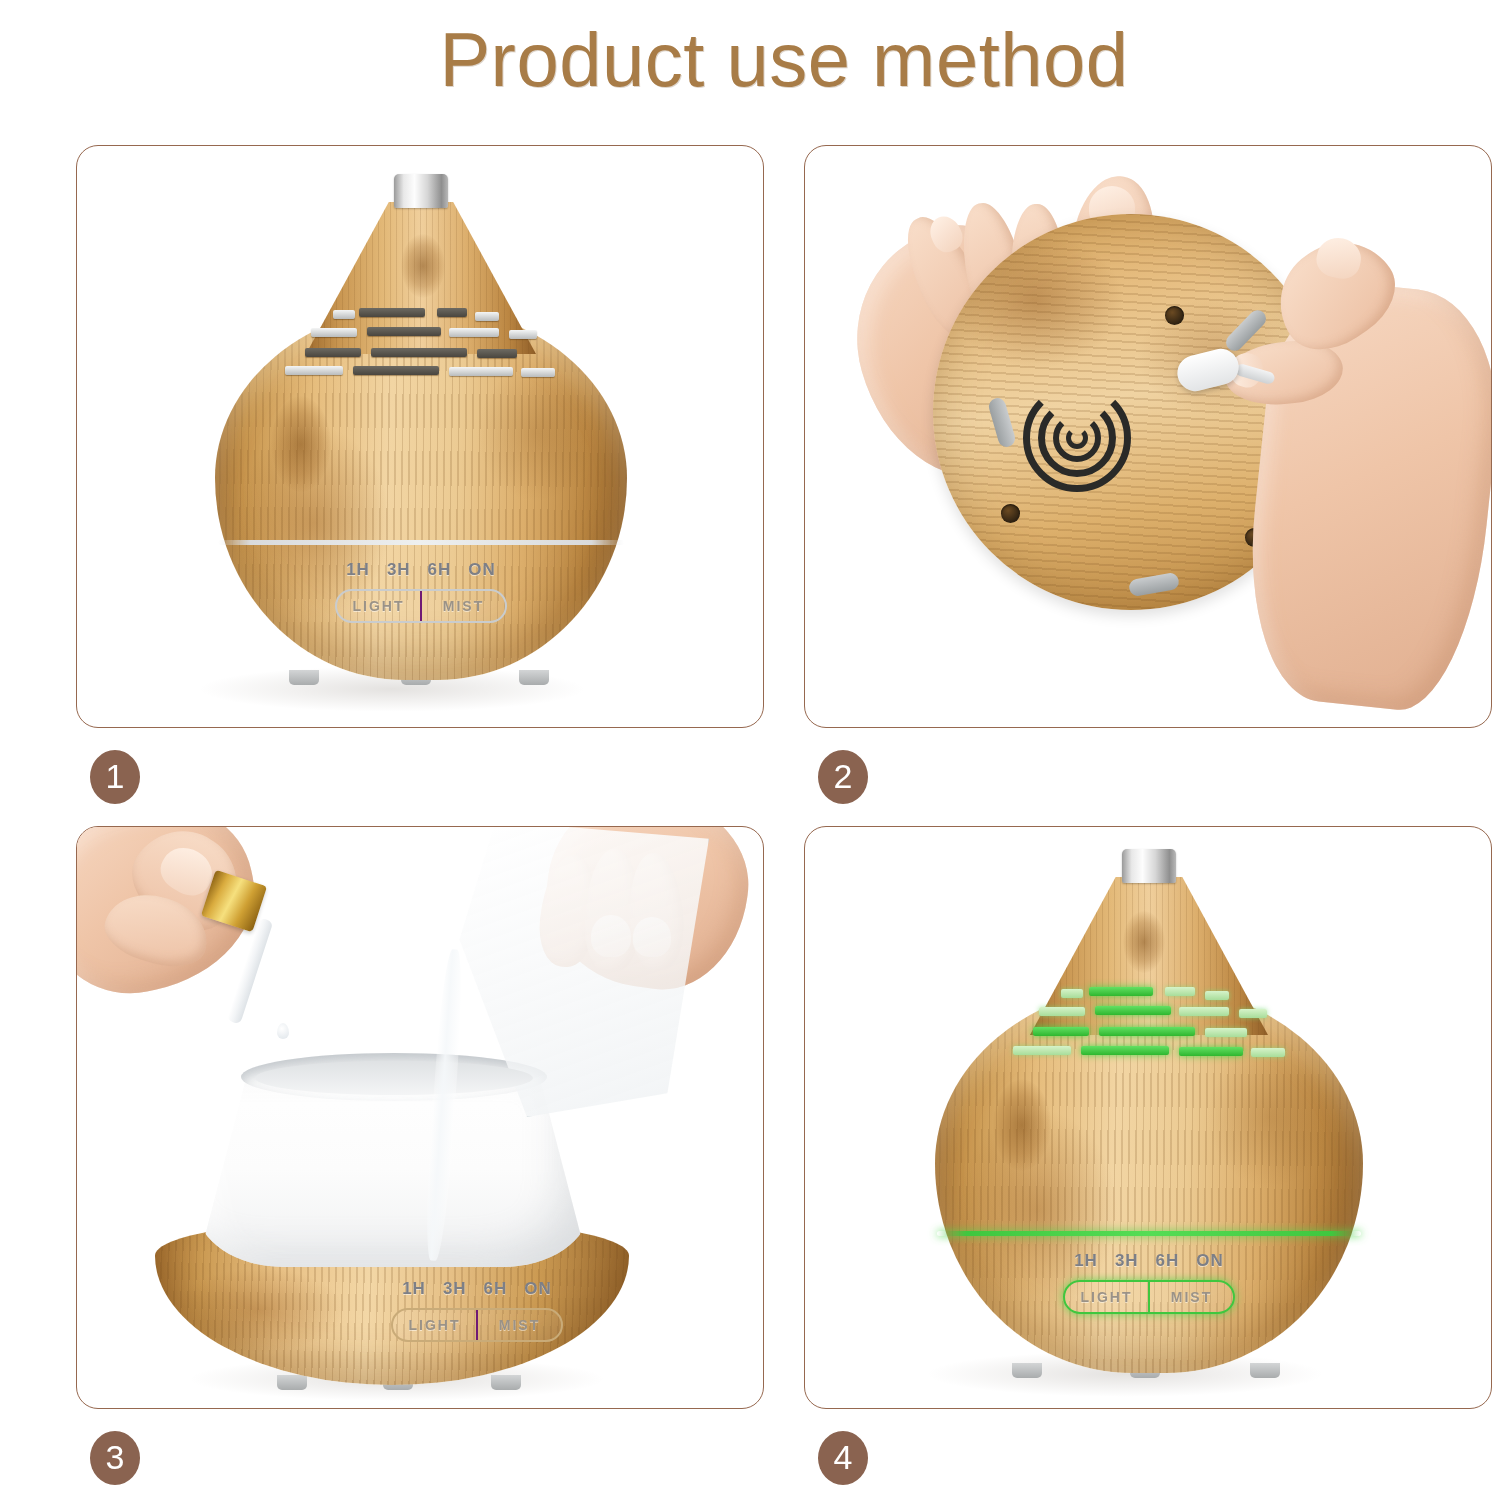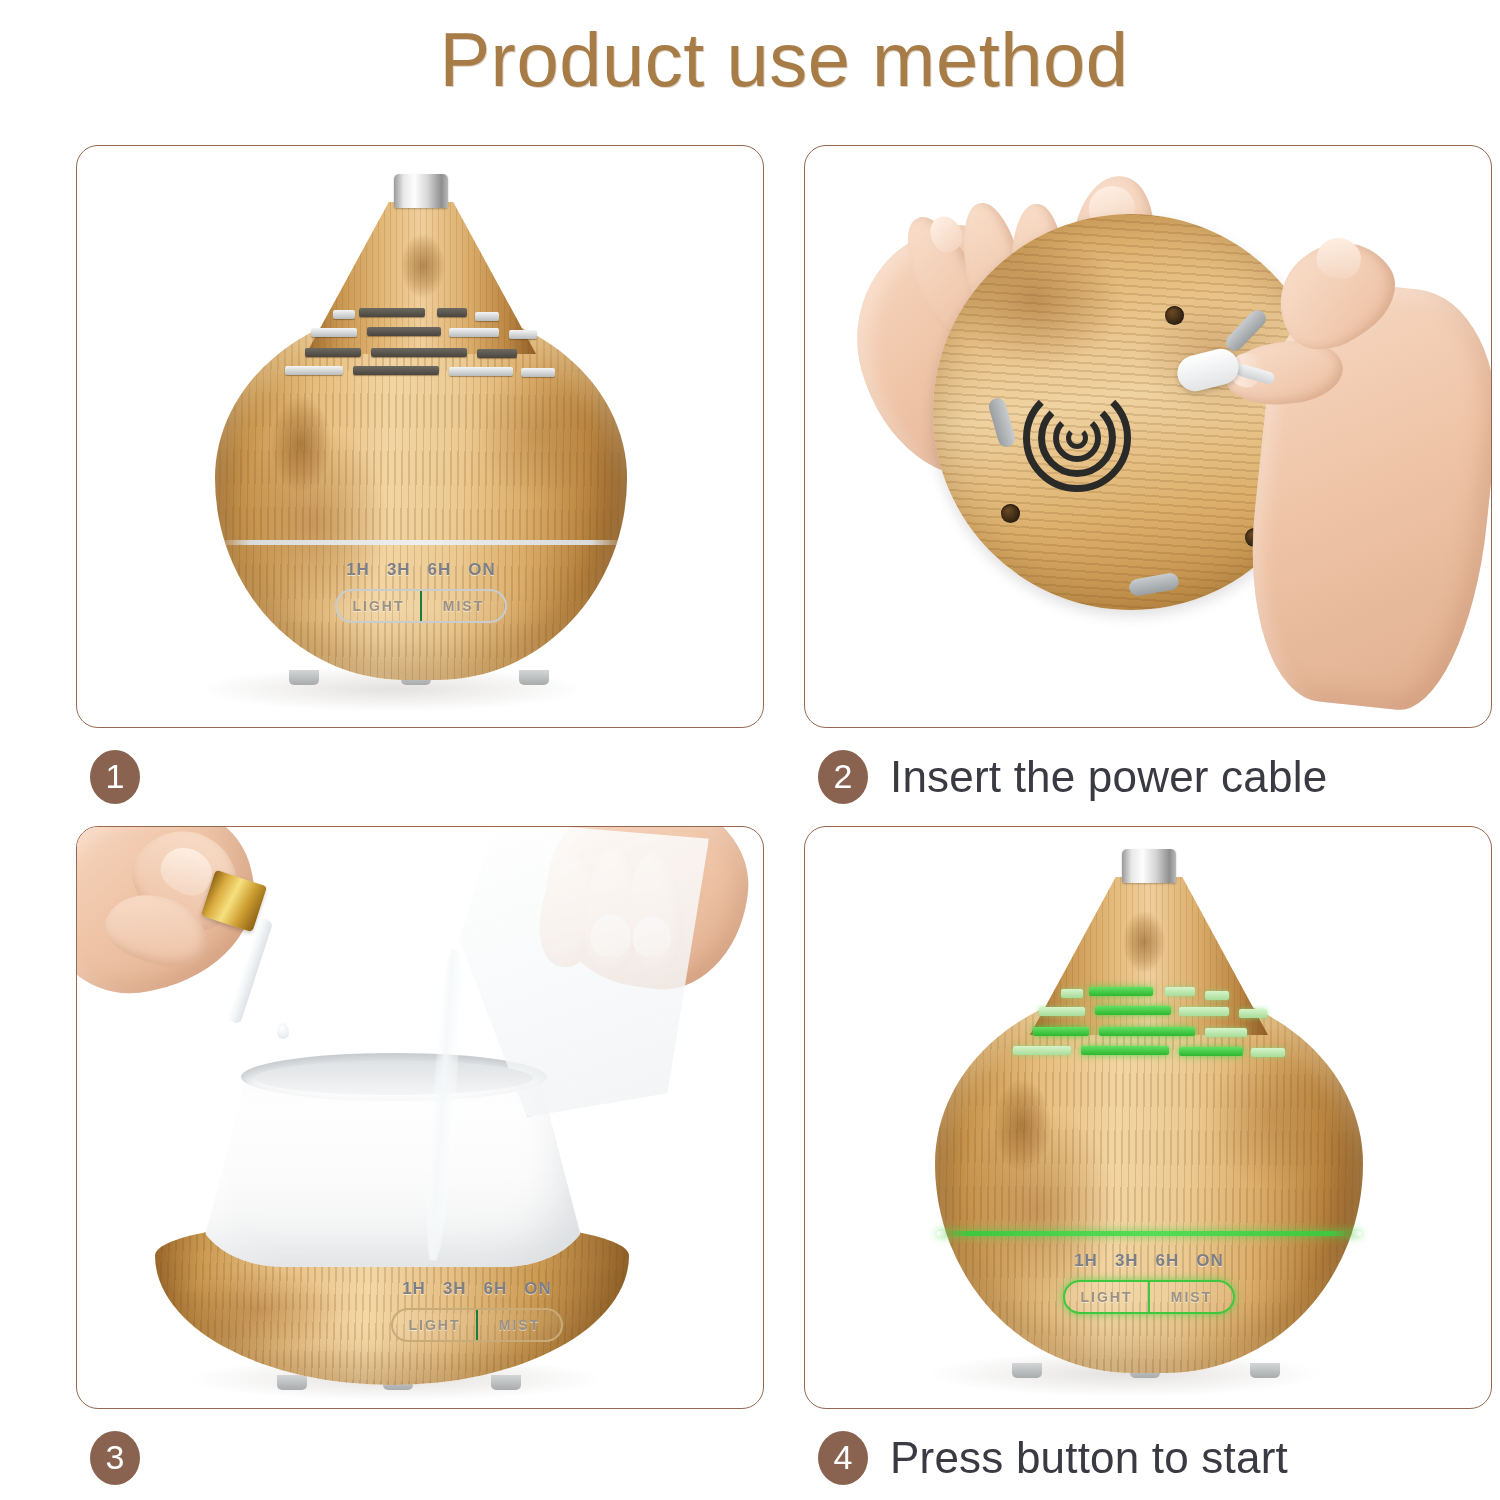--- a/index.html
+++ b/index.html
@@ -144,21 +144,21 @@
     display: flex; width: 172px; height: 34px;
     border: 2px solid #c9ccce; border-radius: 18px; overflow: hidden;
     background: rgba(255,255,255,.07);
   }
   .btnpair.lit { border-color: #3fc73f; box-shadow: 0 0 9px rgba(70,215,70,.8); }
   .btnpair .half {
     flex: 1; display: flex; align-items: center; justify-content: center;
     font-size: 14px; letter-spacing: 2px; font-weight: 700; color: #9a9287;
     text-shadow: 0 1px 0 rgba(255,255,255,.5);
   }
-  .btnpair .half + .half { border-left: 2px solid #15803d; }
+  .btnpair .half + .half { border-left: 2px solid #701a75; }
   .btnpair.lit .half + .half { border-left-color: #3fc73f; }
 
   .feet { position: absolute; left: 50%; transform: translateX(-50%); z-index: 2; }
   .foot {
     position: absolute; width: 30px; height: 15px;
     background: linear-gradient(180deg,#d3d5d6,#a9acad);
     border-radius: 0 0 5px 5px;
   }
 
   
@@ -395,21 +395,20 @@
 
         <div class="hand" style="left:452px; top:140px; width:232px; height:420px; border-radius:44% 40% 30% 36% / 30% 34% 46% 44%; transform:rotate(6deg);"></div>
         <div class="finger" style="left:420px; top:196px; width:118px; height:62px; border-radius:50% 44% 44% 50% / 50% 50% 50% 50%; transform:rotate(-6deg);"></div>
         <div class="nail" style="left:424px; top:208px; width:34px; height:32px; transform:rotate(-74deg);"></div>
         <div class="finger" style="left:470px; top:100px; width:120px; height:96px; transform:rotate(-34deg);"></div>
         <div class="nail" style="left:512px; top:92px; width:44px; height:40px; transform:rotate(12deg);"></div>
       </div>
 
       <div class="caption">
         <div class="badge">2</div>
-        <div class="caption-text">Insert the power cable</div>
       </div>
     </div>
 
     <div class="cell cell-3">
       <div class="photo">
 
         <div class="hand" style="left:-34px; top:-18px; width:212px; height:180px; border-radius:46% 42% 56% 40% / 50% 46% 50% 48%; transform:rotate(-12deg);"></div>
         <div class="finger" style="left:56px; top:6px; width:108px; height:92px; transform:rotate(34deg);"></div>
         <div class="nail" style="left:84px; top:22px; width:52px; height:44px; transform:rotate(30deg);"></div>
         <div class="finger" style="left:28px; top:70px; width:104px; height:66px; transform:rotate(16deg);"></div>
@@ -516,18 +515,17 @@
           <div class="feet" style="top:536px; width:310px; height:16px;">
             <div class="foot" style="left:18px;"></div>
             <div class="foot" style="left:136px;"></div>
             <div class="foot" style="left:256px;"></div>
           </div>
         </div>
       </div>
 
       <div class="caption">
         <div class="badge">4</div>
-        <div class="caption-text">Press button to start</div>
       </div>
     </div>
 
   </div>
 </div>
 
 </body></html>

